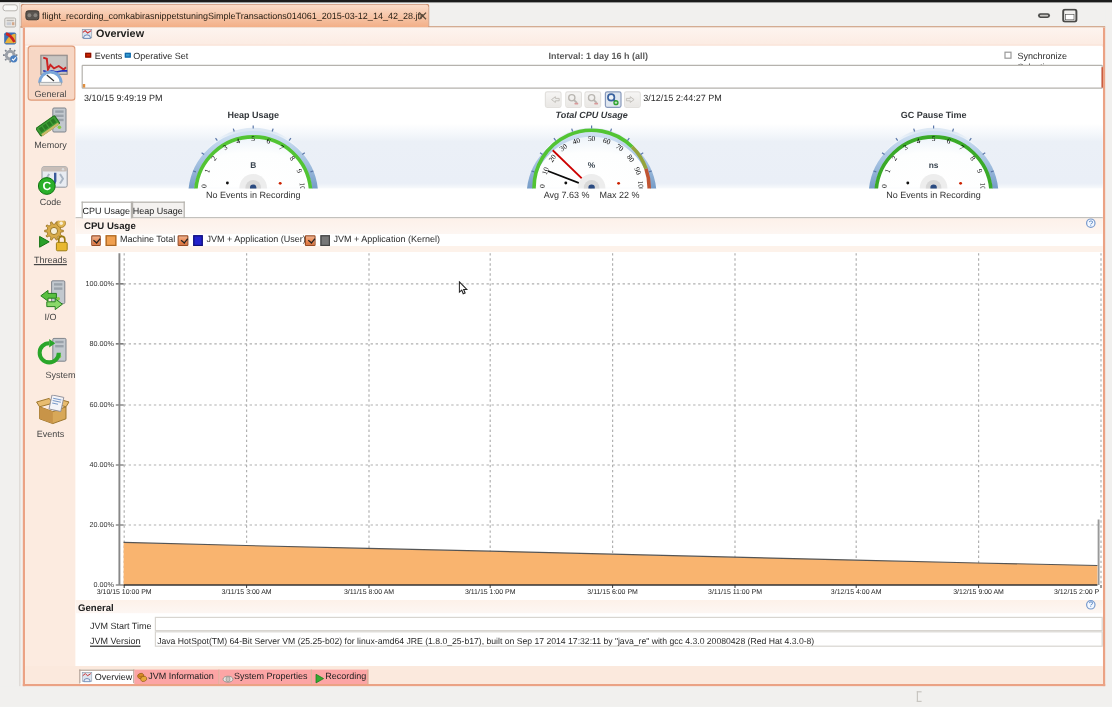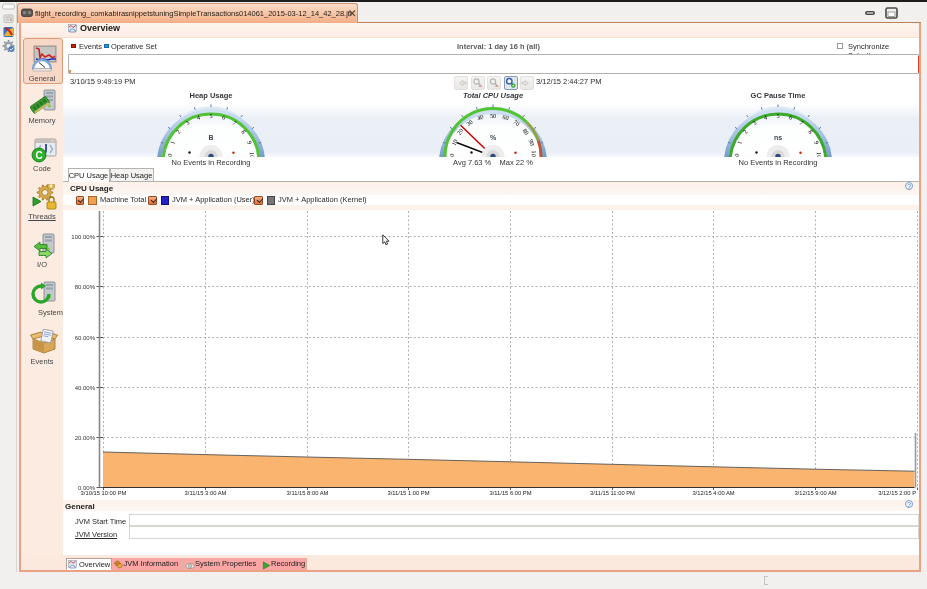--- a/index.html
+++ b/index.html
@@ -437,20 +437,21 @@
       </svg></div>
 
   <div class="abs" style="left:63px;top:500px;width:856px;height:11px;background:linear-gradient(#fdf1e9,#fdf7f3);"></div>
   <div class="sechead" style="left:65px;top:501.5px;">General</div>
   <div class="help" style="left:905px;top:500px;">?</div>
   <div class="seg" style="left:75px;top:517px;">JVM Start Time</div>
   <div class="abs" style="left:128.5px;top:514px;width:790.5px;height:12px;background:#fff;border:1px solid #d8d5d0;"></div>
   <div class="seg" style="left:131px;top:517px;margin-top:40px;">3/12/15 2:38:36.789 PM</div>
   <div class="seg" style="left:75px;top:529.5px;text-decoration:underline;">JVM Version</div>
   <div class="abs" style="left:128.5px;top:526px;width:790.5px;height:12.5px;background:#fff;border:1px solid #d8d5d0;"></div>
+  <div class="seg" style="left:131px;top:529.5px;font-size:7.2px;">Java HotSpot(TM) 64-Bit Server VM (25.25-b02) for linux-amd64 JRE (1.8.0_25-b17), built on Sep 17 2014 17:32:11 by "java_re" with gcc 4.3.0 20080428 (Red Hat 4.3.0-8)</div>
 
   <div id="bottabs" class="abs"></div>
   <div class="btab" style="left:66px;width:45.5px;background:#fff;border:1px solid #b5a295;border-bottom:1px solid #fff;padding-left:12px;">Overview</div>
   <div class="btab" style="left:111.5px;width:71.5px;padding-left:12px;">JVM Information</div>
   <div class="btab" style="left:183px;width:76.5px;padding-left:12px;">System Properties</div>
   <div class="btab" style="left:259.5px;width:47px;padding-left:11.5px;">Recording</div>
   <div id="bottabline" class="abs"></div>
   <svg class="abs" style="left:68px;top:560px;" width="9" height="9" viewBox="0 0 10 10">
     <rect x="0.5" y="0.5" width="9" height="8" fill="#dce4ee" stroke="#8a98a8" stroke-width="0.6"></rect>
     <path d="M1,3.5 l2.5,-2 2,2 3,-2" stroke="#cc3333" stroke-width="0.9" fill="none"></path>

